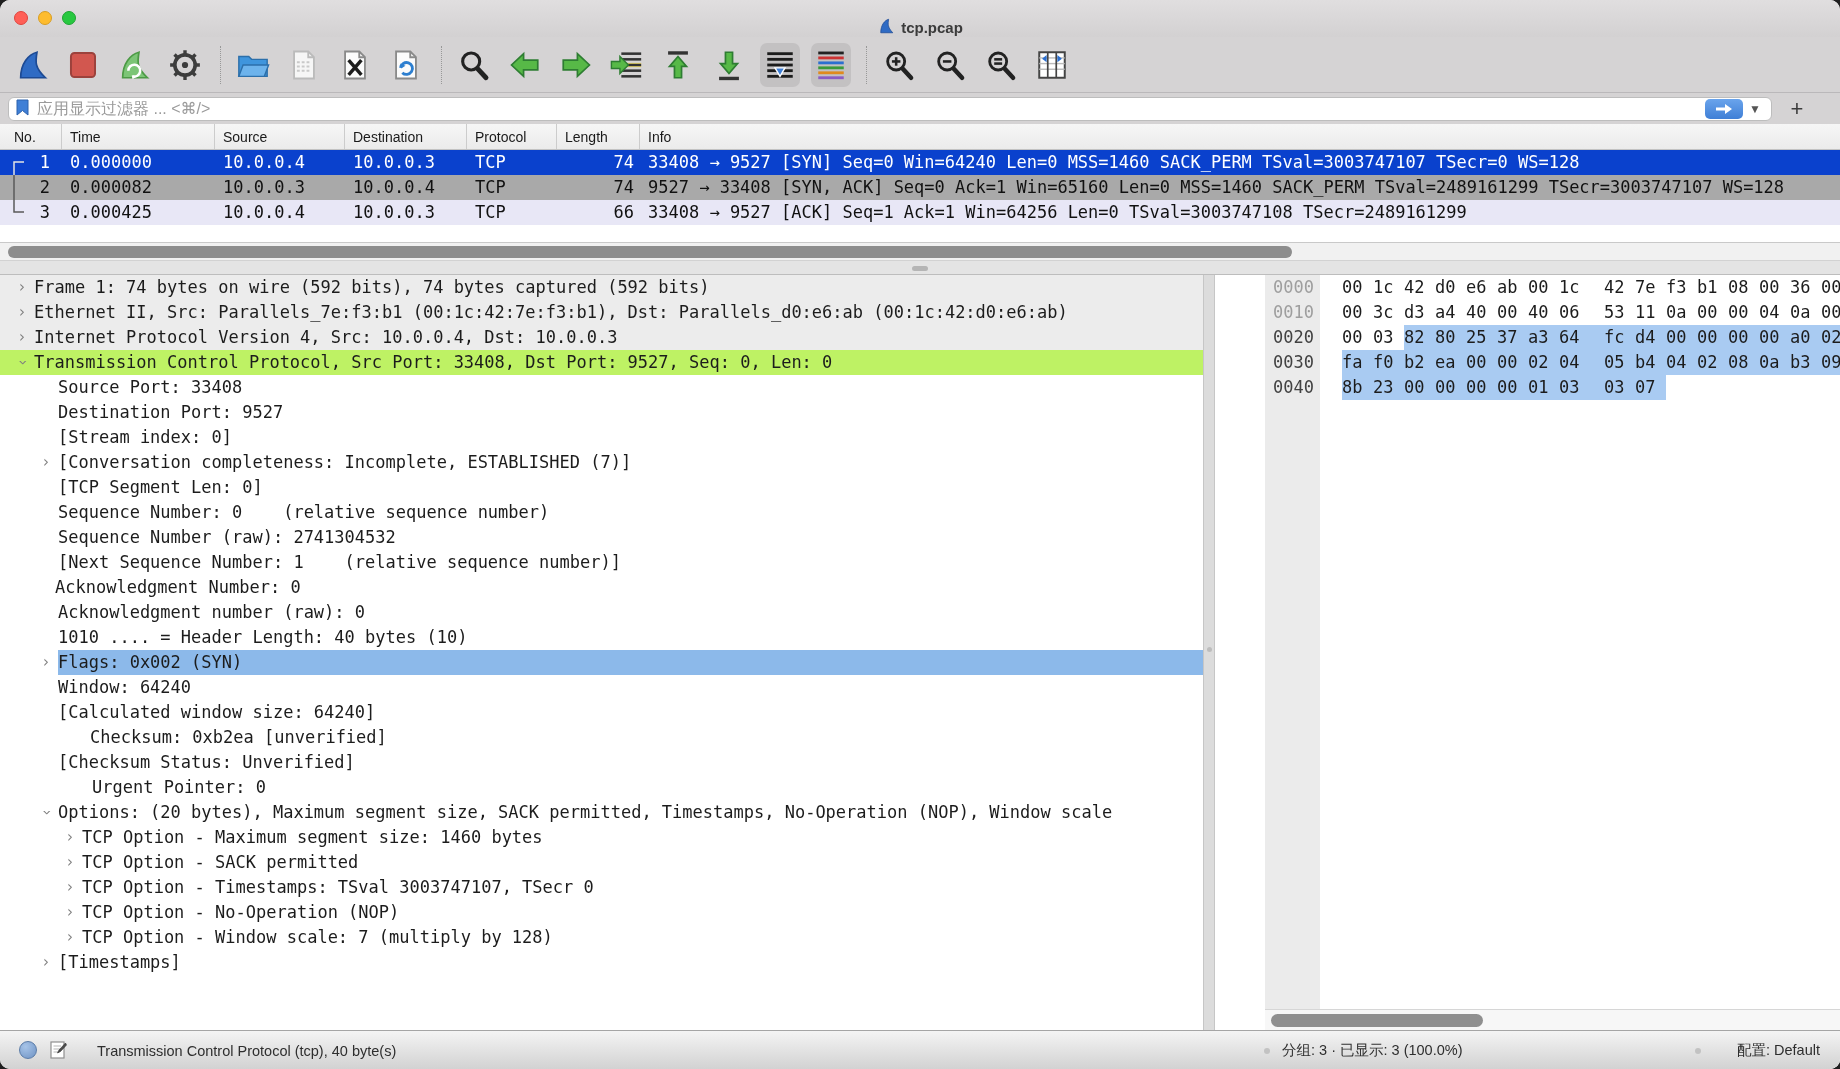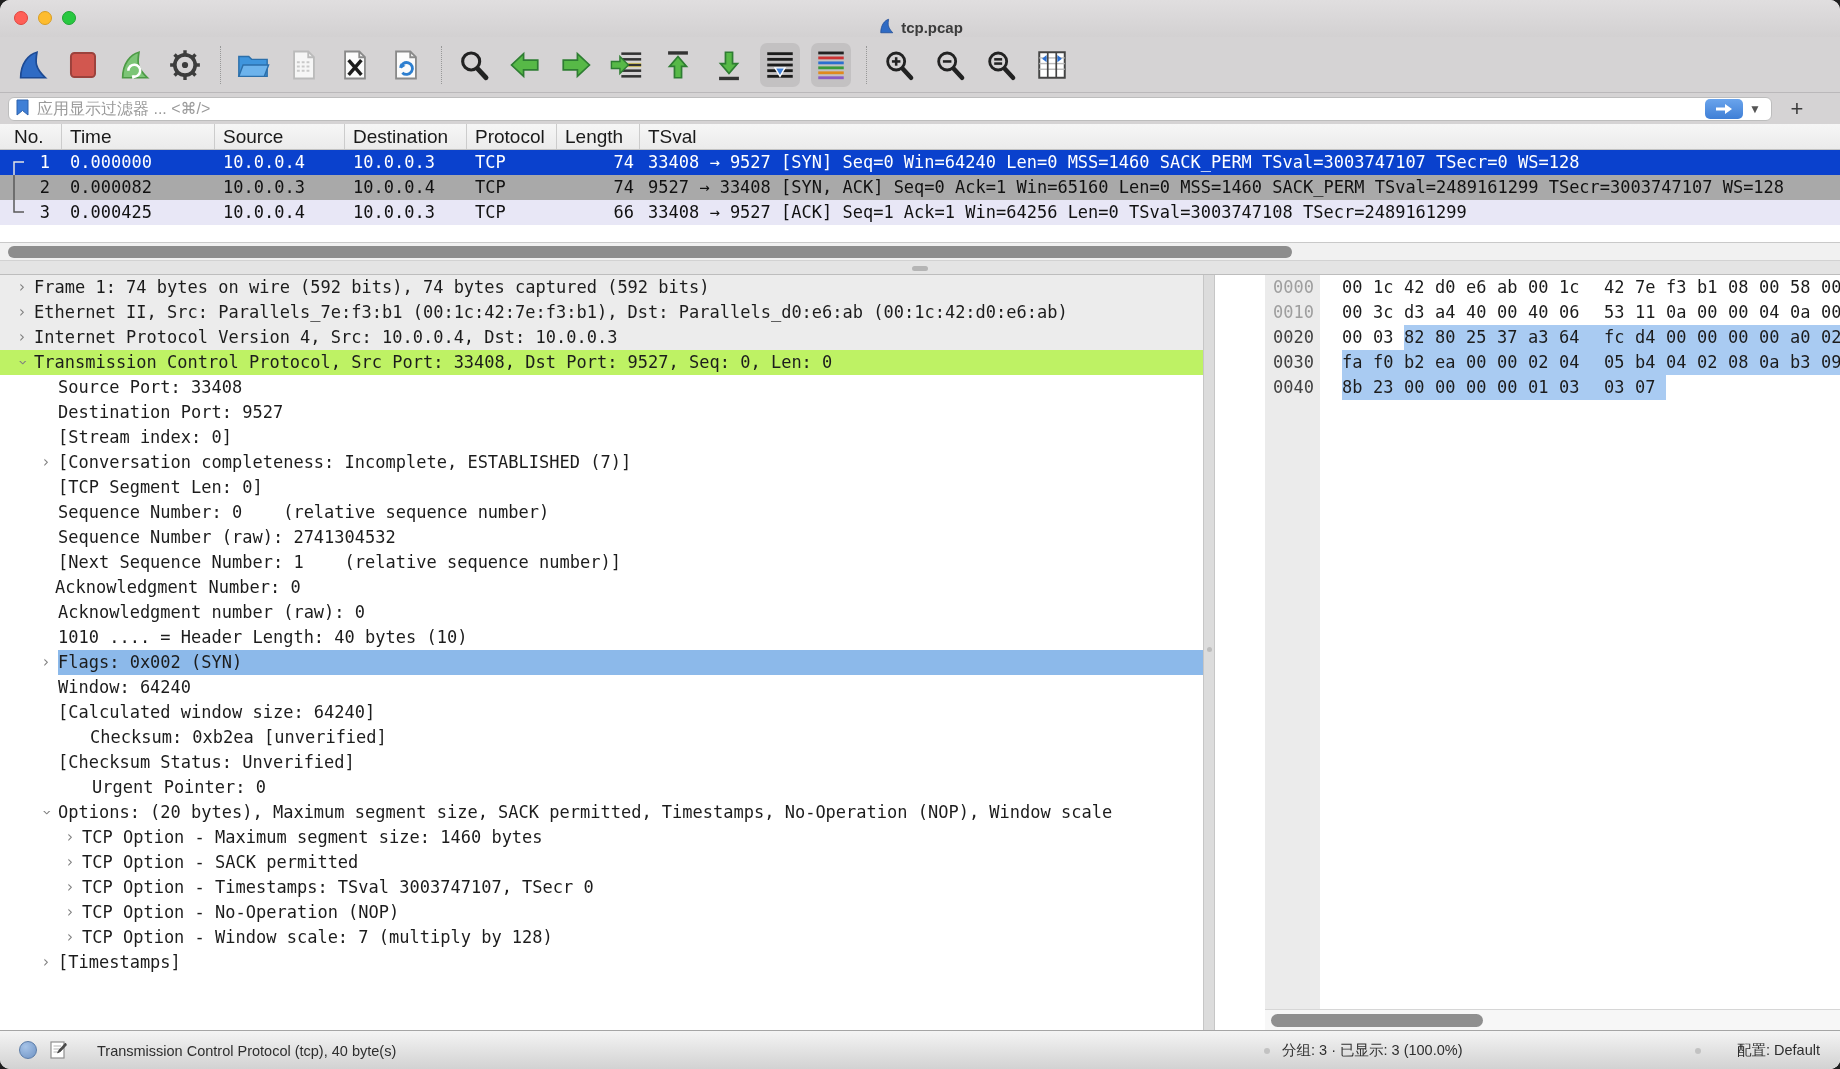--- a/index.html
+++ b/index.html
@@ -29,21 +29,21 @@
   #filterbar{position:absolute;left:0;top:92px;width:100%;height:32px;background:#d5d3d4;border-top:1px solid #bab8ba;}
   #filter-input{position:absolute;left:8px;top:4px;width:1764px;height:24px;background:#ffffff;border:1px solid #bdbdbd;border-radius:6px;display:flex;align-items:center;}
   #filter-bookmark{margin-left:7px;flex:0 0 auto;}
   #filter-placeholder{margin-left:8px;font-size:16px;color:#9b9b9b;flex:1 1 auto;white-space:pre;overflow:hidden;}
   #filter-apply{width:38px;height:20px;border-radius:5px;background:linear-gradient(#6aa4ec,#3f7fd6);display:flex;align-items:center;justify-content:center;margin-right:6px;flex:0 0 auto;}
   #filter-apply svg{display:block;}
   #filter-dropdown{margin-right:10px;color:#555;font-size:12px;flex:0 0 auto;}
   #filter-add{position:absolute;left:1782px;top:4px;width:30px;height:24px;font-size:22px;color:#3c3c3c;display:flex;align-items:center;justify-content:center;}
   
   #plist-bg{position:absolute;left:0;top:124px;width:100%;height:118px;background:#ffffff;}
-  #pheader{position:absolute;left:0;top:124px;width:100%;height:26px;background:linear-gradient(#f6f6f6,#ebebeb);border-bottom:1px solid #c2c2c2;display:flex;font-size:19px;color:#1a1a1a;}
+  #pheader{position:absolute;left:0;top:124px;width:100%;height:26px;background:linear-gradient(#f6f6f6,#ebebeb);border-bottom:1px solid #c2c2c2;display:flex;font-size:14px;color:#1a1a1a;}
   .hcell{display:flex;align-items:center;padding-left:8px;border-right:1px solid #cccccc;overflow:hidden;white-space:nowrap;}
   .hcell:first-child{padding-left:14px;}
   .hcell:last-child{border-right:none;flex:1 1 auto;}
   #prows{position:absolute;left:0;top:150px;width:100%;}
   .prow{display:flex;width:100%;height:25px;font-family:"DejaVu Sans Mono",monospace;font-size:17px;line-height:25px;white-space:pre;}
   .prow.selected{background:#0a41cd;color:#ffffff;}
   .prow.synfin{background:#a9a9a9;color:#111111;}
   .prow.tcp{background:#e8e7f6;color:#111111;}
   .pcell{overflow:hidden;white-space:pre;flex:0 0 auto;}
   .pcell.r{text-align:right;}
@@ -339,21 +339,21 @@
   </div>
 
   <div id="plist-bg"></div>
   <div id="pheader">
       <div class="hcell" style="width: 62px;">No.</div>
       <div class="hcell" style="width: 153px;">Time</div>
       <div class="hcell" style="width: 130px;">Source</div>
       <div class="hcell" style="width: 122px;">Destination</div>
       <div class="hcell" style="width: 90px;">Protocol</div>
       <div class="hcell" style="width: 83px;">Length</div>
-      <div class="hcell">TSval</div>
+      <div class="hcell">Info</div>
     </div>
   <div id="prows">
       <div class="prow selected"><div class="pcell r" style="width: 62px; padding-right: 12px;">1</div><div class="pcell " style="width: 153px; padding-left: 8px;">0.000000</div><div class="pcell " style="width: 130px; padding-left: 8px;">10.0.0.4</div><div class="pcell " style="width: 122px; padding-left: 8px;">10.0.0.3</div><div class="pcell " style="width: 90px; padding-left: 8px;">TCP</div><div class="pcell r" style="width: 83px; padding-right: 6px;">74</div><div class="pcell info" style="padding-left: 8px;">33408 → 9527 [SYN] Seq=0 Win=64240 Len=0 MSS=1460 SACK_PERM TSval=3003747107 TSecr=0 WS=128</div></div>
       <div class="prow synfin"><div class="pcell r" style="width: 62px; padding-right: 12px;">2</div><div class="pcell " style="width: 153px; padding-left: 8px;">0.000082</div><div class="pcell " style="width: 130px; padding-left: 8px;">10.0.0.3</div><div class="pcell " style="width: 122px; padding-left: 8px;">10.0.0.4</div><div class="pcell " style="width: 90px; padding-left: 8px;">TCP</div><div class="pcell r" style="width: 83px; padding-right: 6px;">74</div><div class="pcell info" style="padding-left: 8px;">9527 → 33408 [SYN, ACK] Seq=0 Ack=1 Win=65160 Len=0 MSS=1460 SACK_PERM TSval=2489161299 TSecr=3003747107 WS=128</div></div>
       <div class="prow tcp"><div class="pcell r" style="width: 62px; padding-right: 12px;">3</div><div class="pcell " style="width: 153px; padding-left: 8px;">0.000425</div><div class="pcell " style="width: 130px; padding-left: 8px;">10.0.0.4</div><div class="pcell " style="width: 122px; padding-left: 8px;">10.0.0.3</div><div class="pcell " style="width: 90px; padding-left: 8px;">TCP</div><div class="pcell r" style="width: 83px; padding-right: 6px;">66</div><div class="pcell info" style="padding-left: 8px;">33408 → 9527 [ACK] Seq=1 Ack=1 Win=64256 Len=0 TSval=3003747108 TSecr=2489161299</div></div>
     </div>
   <svg id="bracket" width="30" height="75">
     <path d="M24,12 H14 V25" fill="none" stroke="#e3e3e3" stroke-width="1.5"></path>
     <path d="M14,25 V62 H24" fill="none" stroke="#5a5a5a" stroke-width="1.5"></path>
   </svg>
@@ -411,21 +411,21 @@
             <span class="hb">e6</span>
             <span class="hb">ab</span>
             <span class="hb">00</span>
             <span class="hb">1c</span>
             <span class="hb gap8">42</span>
             <span class="hb">7e</span>
             <span class="hb">f3</span>
             <span class="hb">b1</span>
             <span class="hb">08</span>
             <span class="hb">00</span>
-            <span class="hb">58</span>
+            <span class="hb">36</span>
             <span class="hb">00</span>
           </div>
           <div class="hrow">
             <span class="hoff dim">0010</span>
             <span class="hb">00</span>
             <span class="hb">3c</span>
             <span class="hb">d3</span>
             <span class="hb">a4</span>
             <span class="hb">40</span>
             <span class="hb">00</span>

